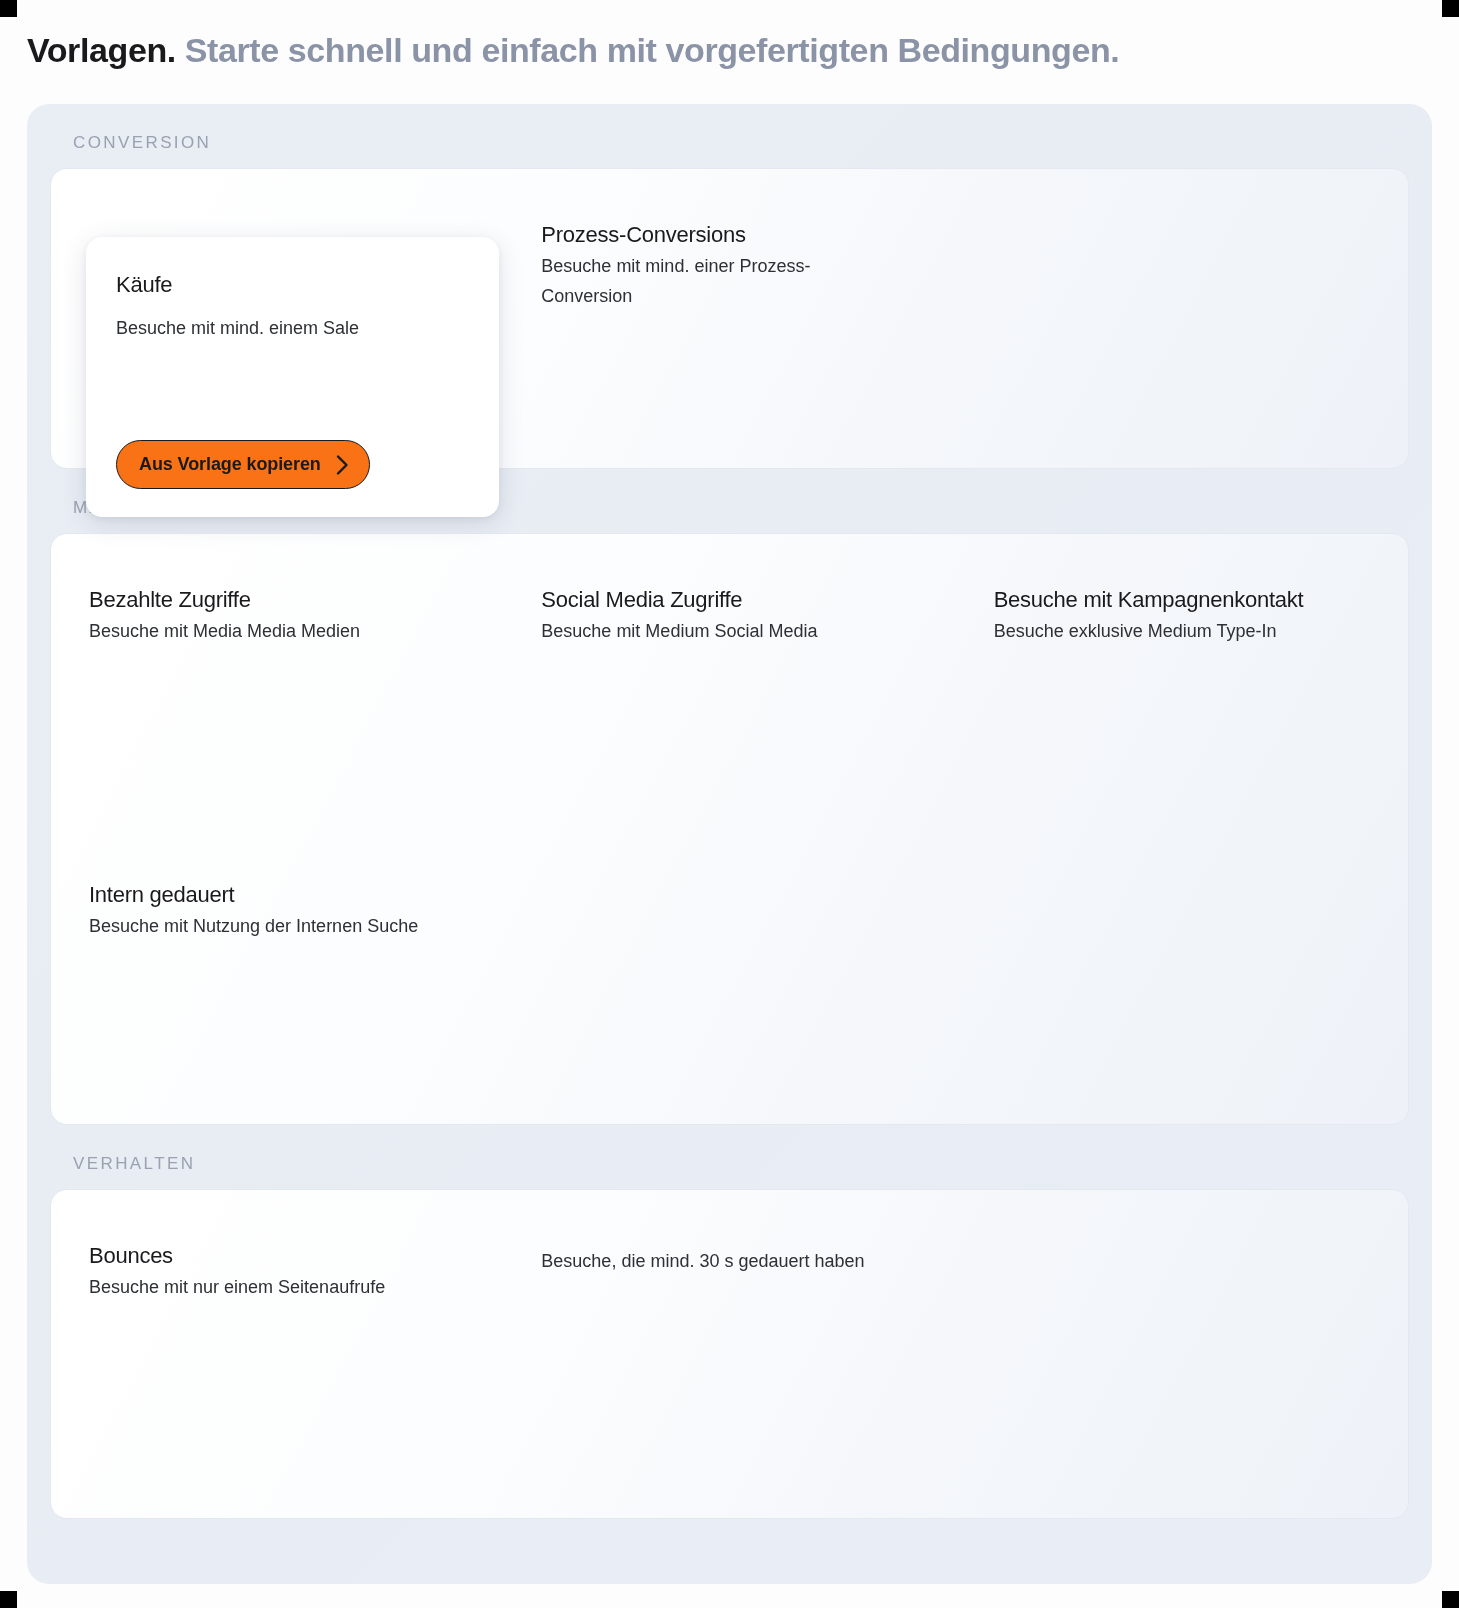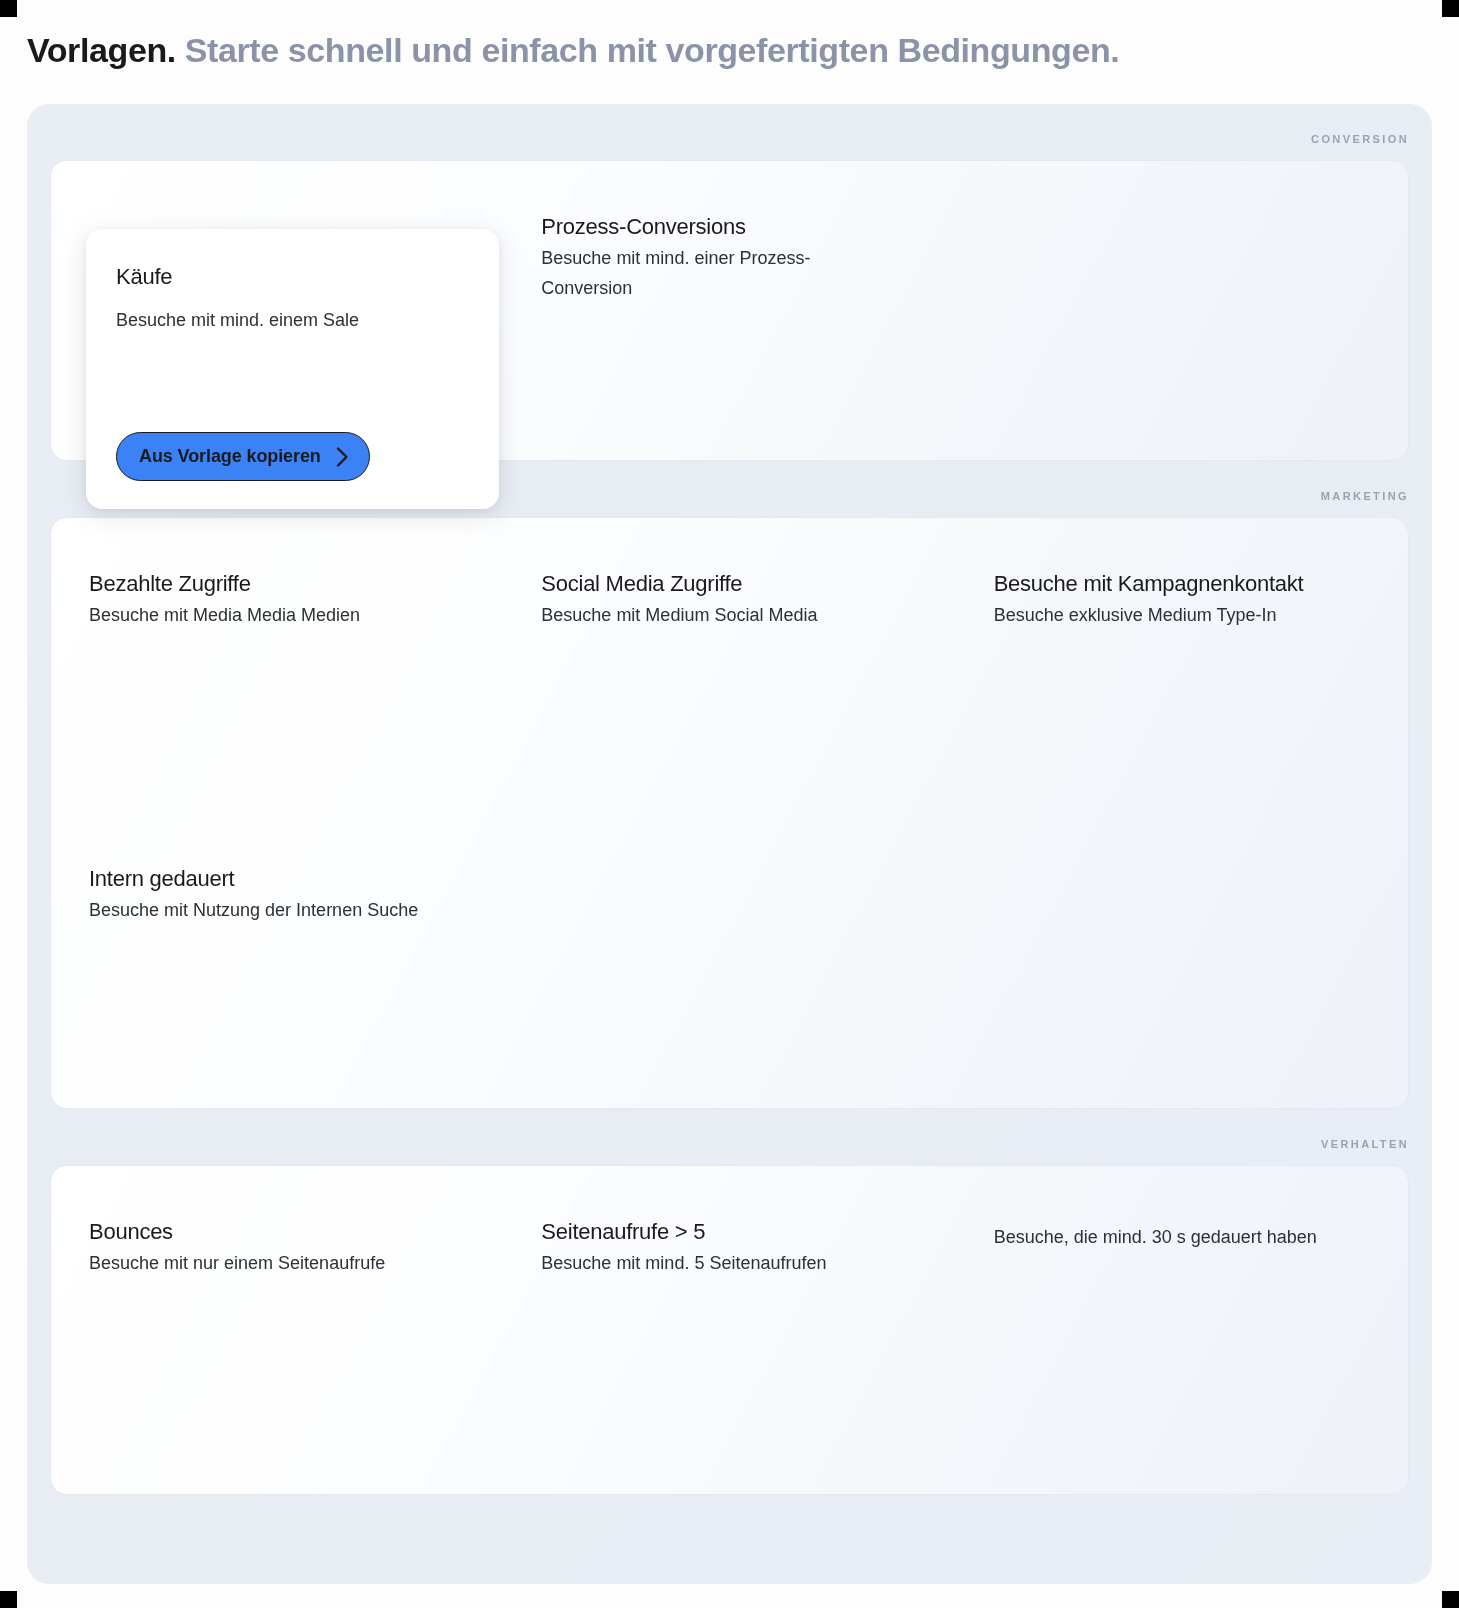--- a/index.html
+++ b/index.html
@@ -65,27 +65,26 @@
     height: 1480px;
     background: linear-gradient(135deg, #e9edf4 0%, #e8ecf3 45%, #e9edf5 100%);
     border-radius: 22px;
     padding: 0;
     overflow: hidden;
   }
 
   
   .section { padding: 0 23px; }
   .section-label {
-    font-size: 11px;
-    font-weight: 700;
+    font-size: 17px;
+    font-weight: 400;
     letter-spacing: 2.4px;
     color: #9aa1b1;
     padding: 29px 0 15px 23px;
     text-transform: uppercase;
-    text-align: right;
   }
   .section-panel {
     background: linear-gradient(118deg, #ffffff 0%, #fcfdfe 35%, #f3f6fa 72%, #eef2f8 100%);
     border: 1px solid #e4e9f1;
     border-radius: 17px;
     position: relative;
   }
 
   .panel-conversion { height: 301px; }
   .panel-marketing  { height: 592px; }
@@ -140,21 +139,21 @@
 
   .copy-button {
     position: absolute;
     left: 30px;
     bottom: 28px;
     display: inline-flex;
     align-items: center;
     gap: 14px;
     height: 49px;
     padding: 0 19px 0 22px;
-    background: #3b82f6;
+    background: #f97316;
     border: 1.6px solid #1a1a1d;
     border-radius: 26px;
     font-family: inherit;
     font-size: 18px;
     font-weight: 700;
     color: #1a1a1d;
     cursor: pointer;
     letter-spacing: -0.1px;
     white-space: nowrap;
   }
@@ -244,24 +243,20 @@
   <div class="section">
     <div class="section-label">VERHALTEN</div>
     <div class="section-panel panel-verhalten">
       <div class="tiles">
 
         <div class="tile">
           <div class="tile-title">Bounces</div>
           <div class="tile-desc">Besuche mit nur einem Seitenaufrufe</div>
         </div>
 
-        <div class="tile">
-          <div class="tile-title">Seitenaufrufe &gt; 5</div>
-          <div class="tile-desc">Besuche mit mind. 5 Seitenaufrufen</div>
-        </div>
 
         <div class="tile tile-wide">
           <div class="tile-desc">Besuche, die mind. 30 s gedauert haben</div>
         </div>
 
       </div>
     </div>
   </div>
 
 </div>

